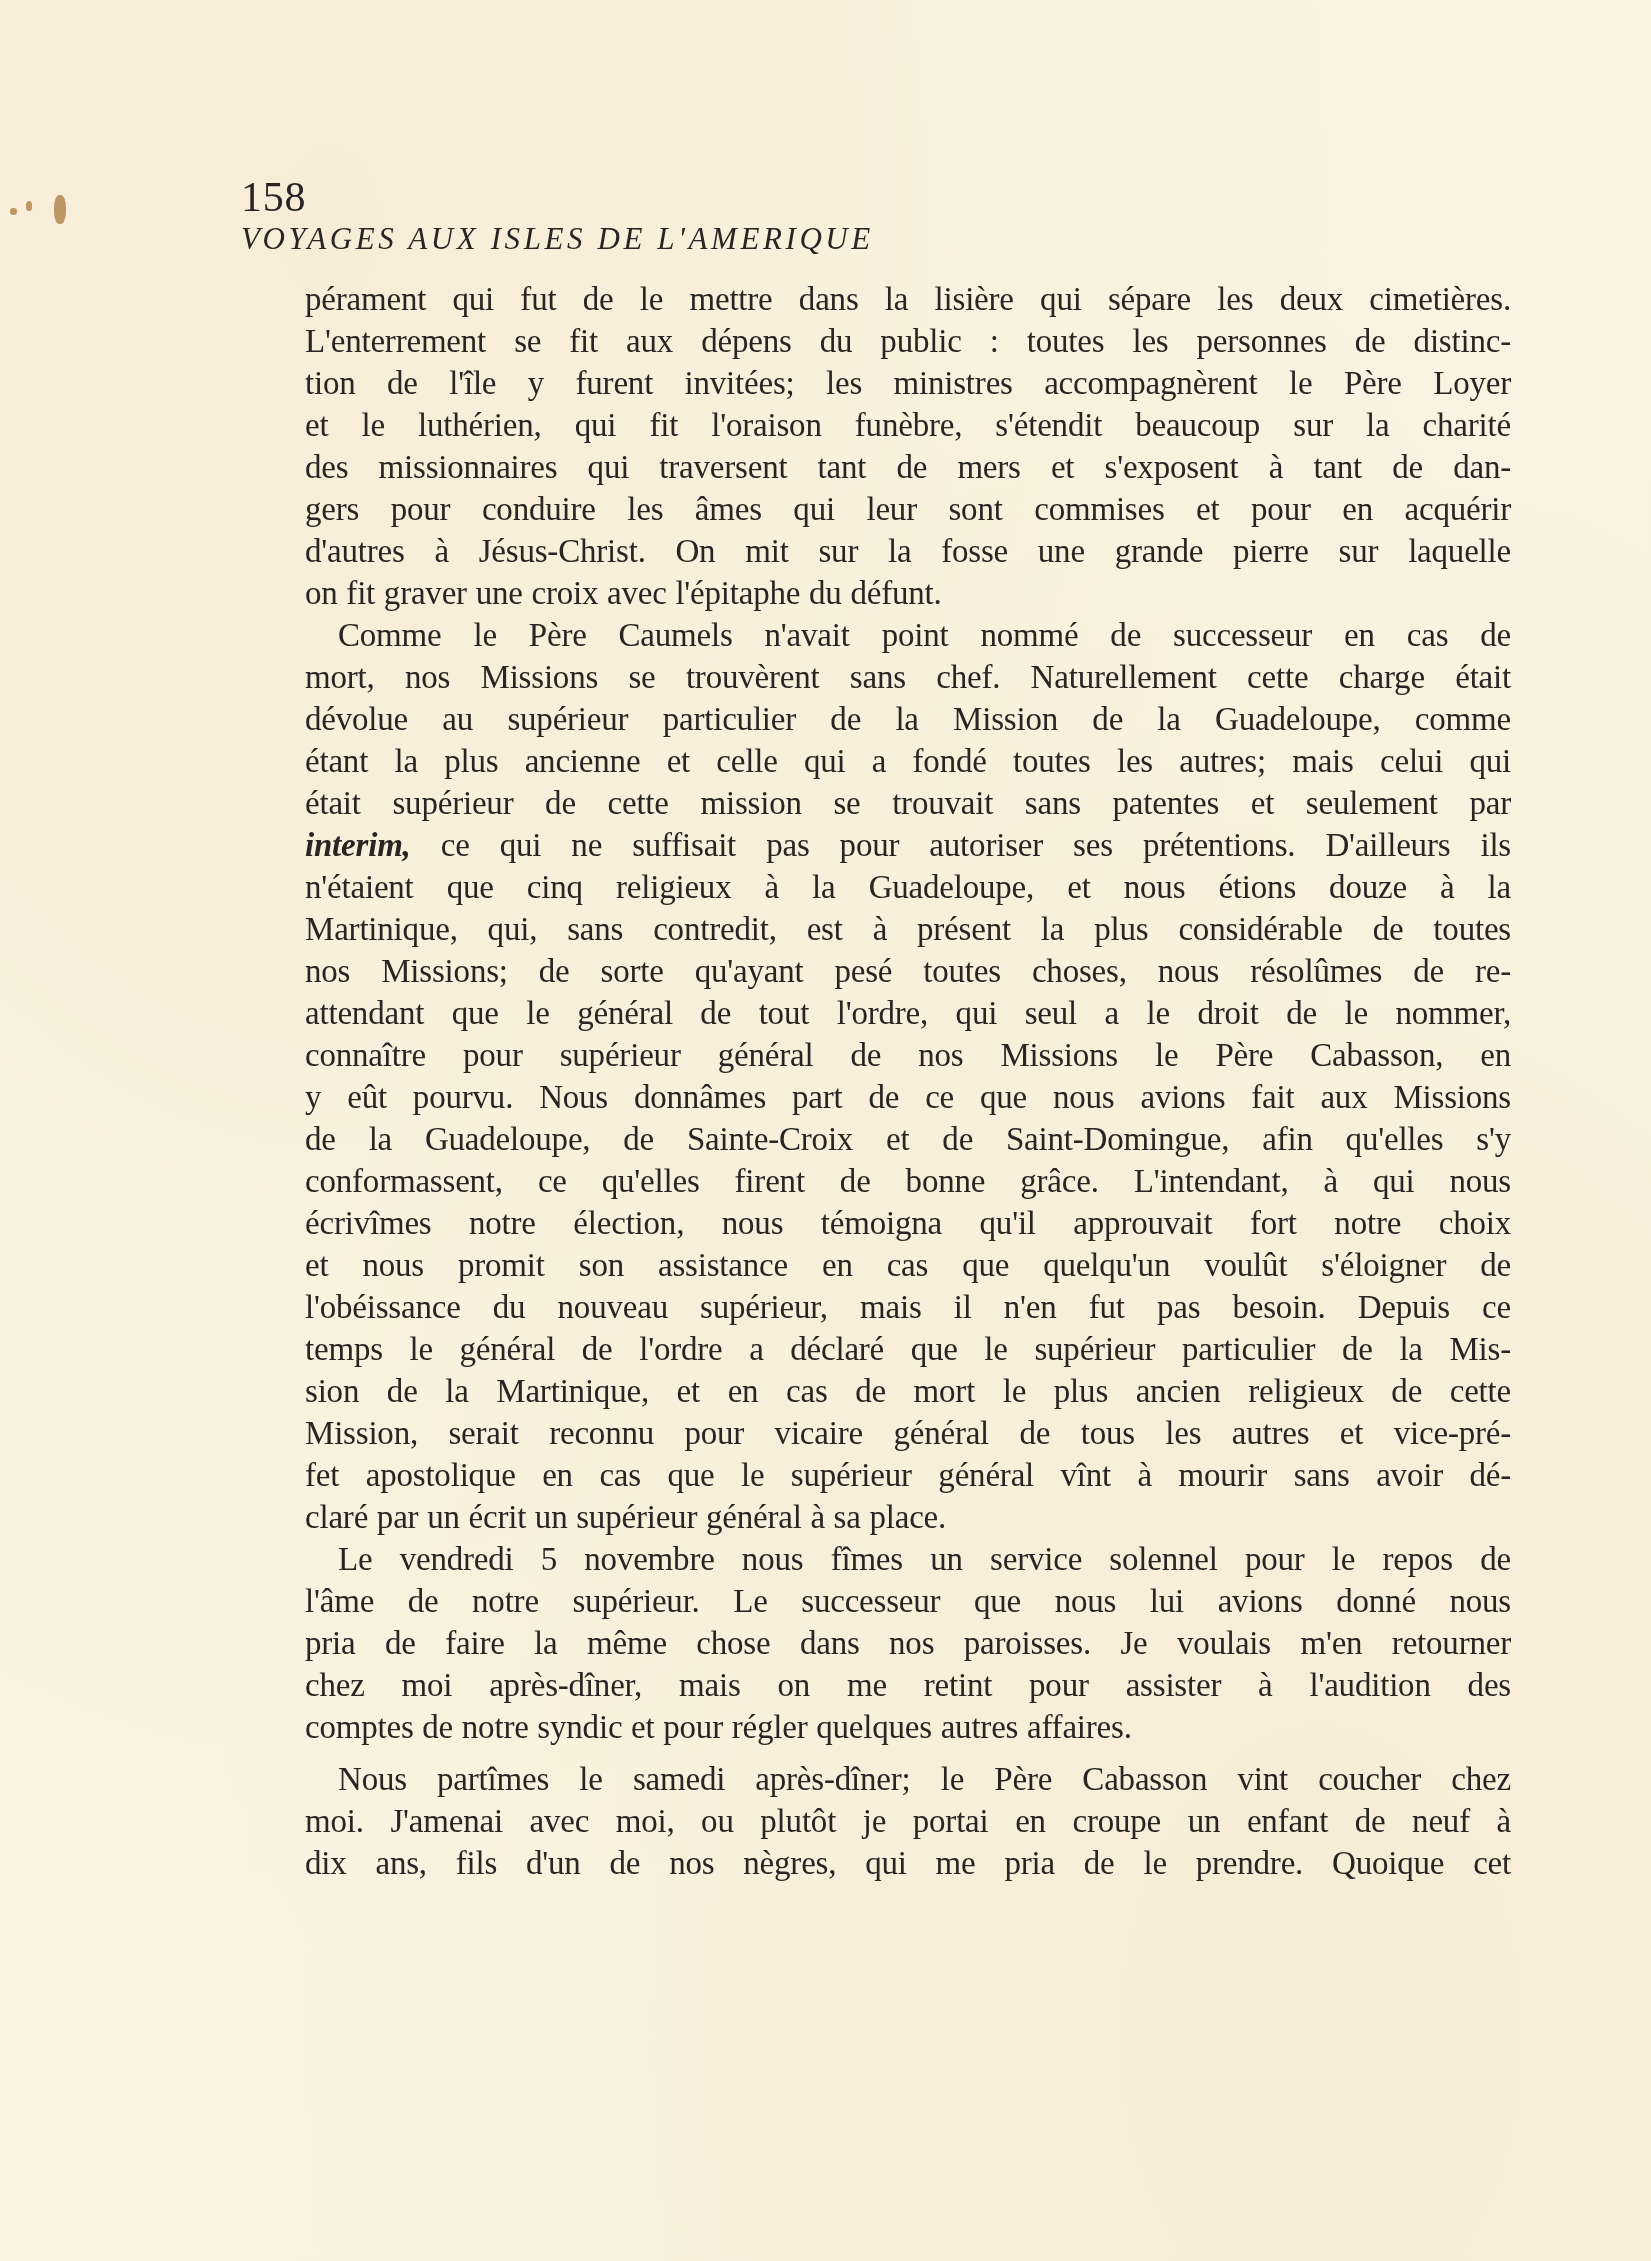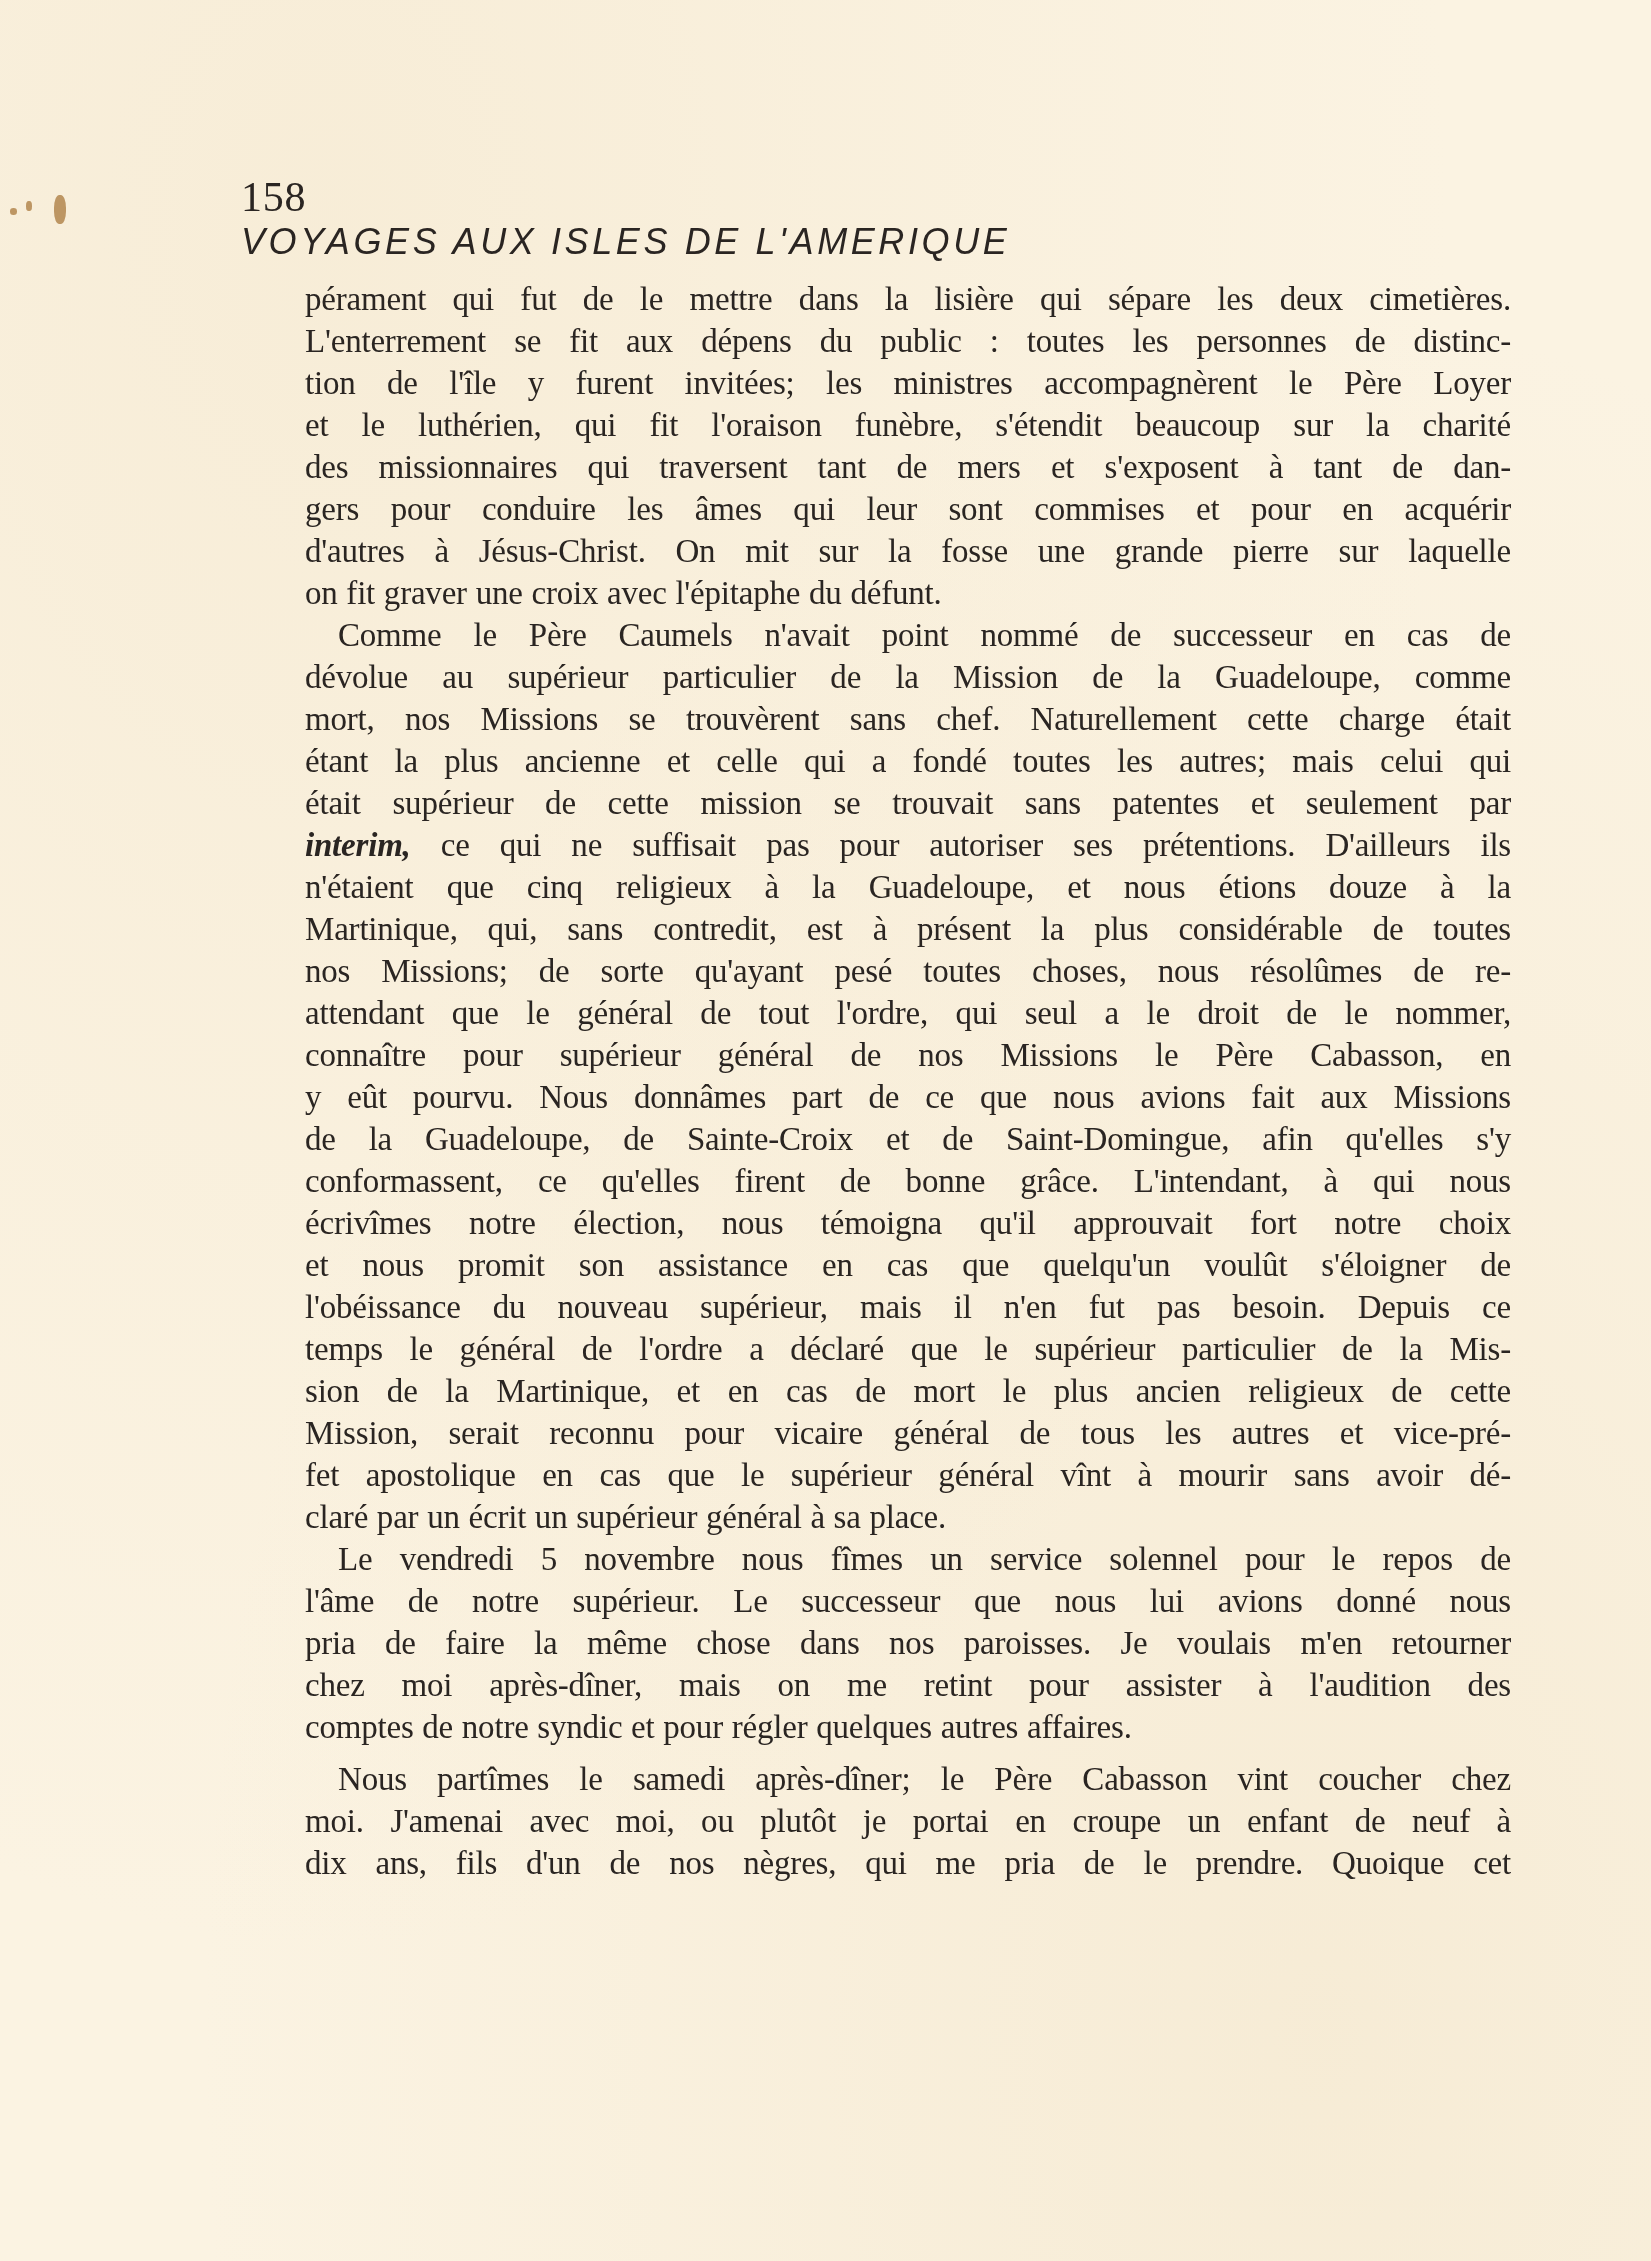--- a/index.html
+++ b/index.html
@@ -47,24 +47,24 @@
       white-space: nowrap;
       flex-direction: column;
     }
     .page-number {
       font-size: 42px;
       letter-spacing: 0.7px;
       margin-right: 25px;
       font-family: "Liberation Serif", serif;
     }
     .book-title {
-      font-size: 36px;
+      font-size: 31px;
       font-style: italic;
       letter-spacing: 3.6px;
-      font-family: Liberation Sans, sans-serif;
+      font-family: Liberation Serif, serif;
     }
     .text-block {
       position: absolute;
       left: 263px;
       top: 278px;
       width: 1206px;
       margin-left: 42px;
     }
     .para {
       margin: 0;
@@ -119,22 +119,22 @@
     <span class="line">tion de l'île y furent invitées; les ministres accompagnèrent le Père Loyer</span>
     <span class="line">et le luthérien, qui fit l'oraison funèbre, s'étendit beaucoup sur la charité</span>
     <span class="line">des missionnaires qui traversent tant de mers et s'exposent à tant de dan-</span>
     <span class="line">gers pour conduire les âmes qui leur sont commises et pour en acquérir</span>
     <span class="line">d'autres à Jésus-Christ. On mit sur la fosse une grande pierre sur laquelle</span>
     <span class="line last">on fit graver une croix avec l'épitaphe du défunt.</span>
   </p>
 
   <p class="para">
     <span class="line first-indent">Comme le Père Caumels n'avait point nommé de successeur en cas de</span>
+    <span class="line">mort, nos Missions se trouvèrent sans chef. Naturellement cette charge était</span>
     <span class="line">dévolue au supérieur particulier de la Mission de la Guadeloupe, comme</span>
-    <span class="line">mort, nos Missions se trouvèrent sans chef. Naturellement cette charge était</span>
     <span class="line">étant la plus ancienne et celle qui a fondé toutes les autres; mais celui qui</span>
     <span class="line">était supérieur de cette mission se trouvait sans patentes et seulement par</span>
     <span class="line"><span class="italic">interim,</span><span> ce qui ne suffisait pas pour autoriser ses prétentions. D'ailleurs ils</span></span>
     <span class="line">n'étaient que cinq religieux à la Guadeloupe, et nous étions douze à la</span>
     <span class="line">Martinique, qui, sans contredit, est à présent la plus considérable de toutes</span>
     <span class="line">nos Missions; de sorte qu'ayant pesé toutes choses, nous résolûmes de re-</span>
     <span class="line">attendant que le général de tout l'ordre, qui seul a le droit de le nommer,</span>
     <span class="line">connaître pour supérieur général de nos Missions le Père Cabasson, en</span>
     <span class="line">y eût pourvu. Nous donnâmes part de ce que nous avions fait aux Missions</span>
     <span class="line">de la Guadeloupe, de Sainte-Croix et de Saint-Domingue, afin qu'elles s'y</span>

